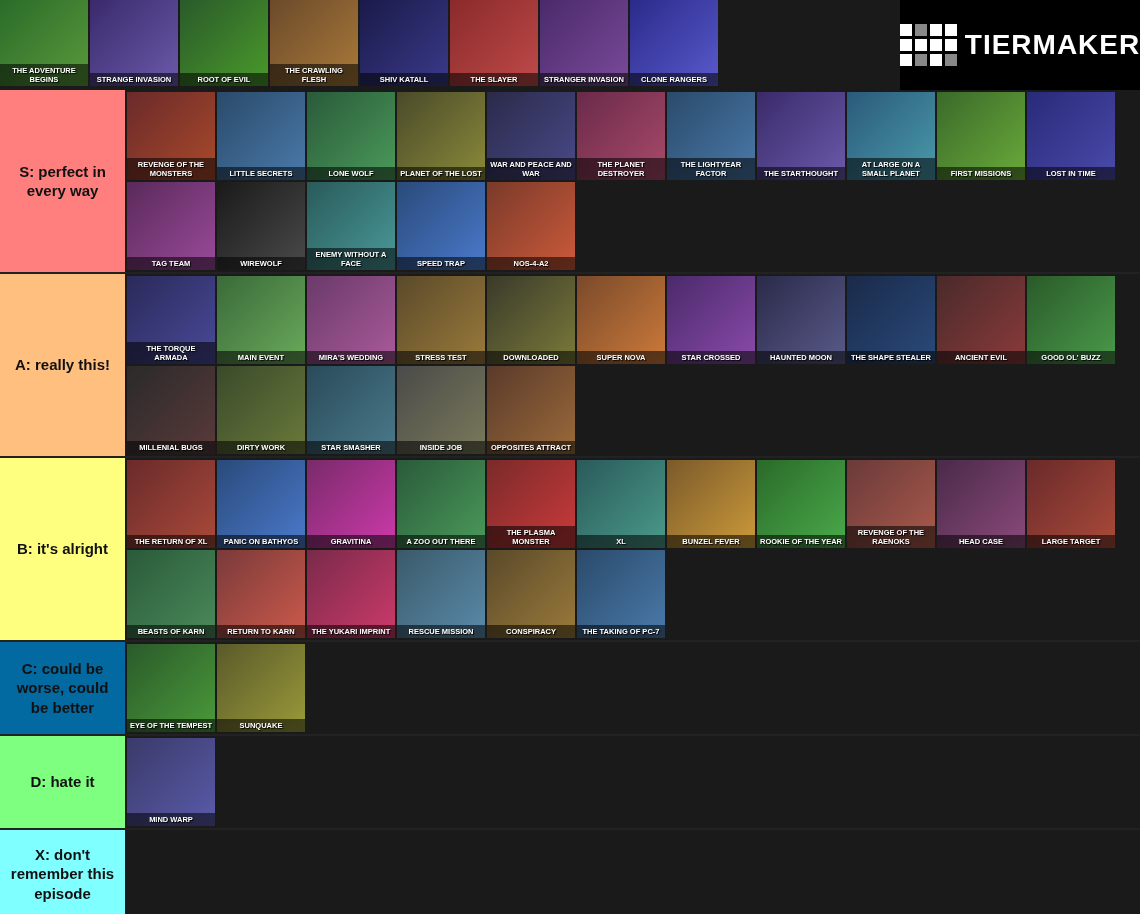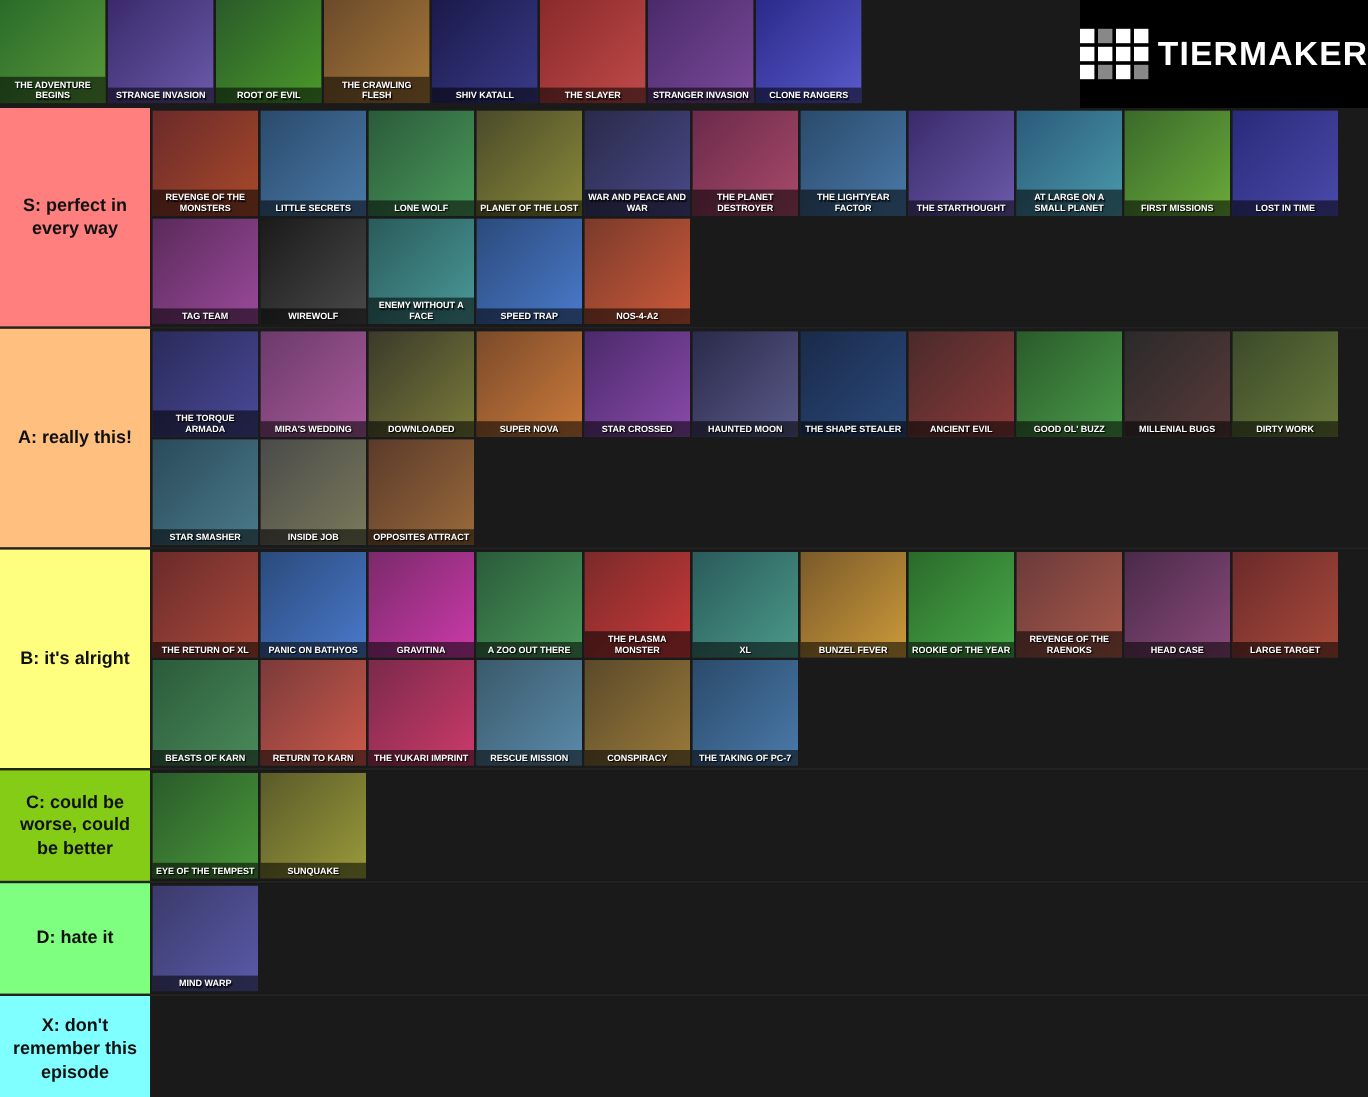--- a/index.html
+++ b/index.html
@@ -353,22 +353,30 @@
         </div>
       </div>
       <div class="tier-row">
         <div class="tier-label tier-a" style="background: rgb(255, 191, 127);">A: really this!</div>
         <div class="tier-items">
           <div class="tier-card">
       <div class="card-bg bg-torque"></div>
       <div class="card-label">THE TORQUE ARMADA</div>
     </div>
           <div class="tier-card">
+      <div class="card-bg bg-main"></div>
+      <div class="card-label">MAIN EVENT</div>
+    </div>
+          <div class="tier-card">
       <div class="card-bg bg-miras"></div>
       <div class="card-label">MIRA'S WEDDING</div>
+    </div>
+          <div class="tier-card">
+      <div class="card-bg bg-stress"></div>
+      <div class="card-label">STRESS TEST</div>
     </div>
           <div class="tier-card">
       <div class="card-bg bg-downloaded"></div>
       <div class="card-label">DOWNLOADED</div>
     </div>
           <div class="tier-card">
       <div class="card-bg bg-supernova"></div>
       <div class="card-label">SUPER NOVA</div>
     </div>
           <div class="tier-card">
@@ -480,21 +488,21 @@
       <div class="card-bg bg-conspiracy"></div>
       <div class="card-label">CONSPIRACY</div>
     </div>
           <div class="tier-card">
       <div class="card-bg bg-taking"></div>
       <div class="card-label">THE TAKING OF PC-7</div>
     </div>
         </div>
       </div>
       <div class="tier-row">
-        <div class="tier-label tier-c" style="background: #84cc16;">C: could be worse, could be better</div>
+        <div class="tier-label tier-c" style="background: #0369a1;">C: could be worse, could be better</div>
         <div class="tier-items">
           <div class="tier-card">
       <div class="card-bg bg-eye"></div>
       <div class="card-label">EYE OF THE TEMPEST</div>
     </div>
           <div class="tier-card">
       <div class="card-bg bg-sunquake"></div>
       <div class="card-label">SUNQUAKE</div>
     </div>
         </div>

